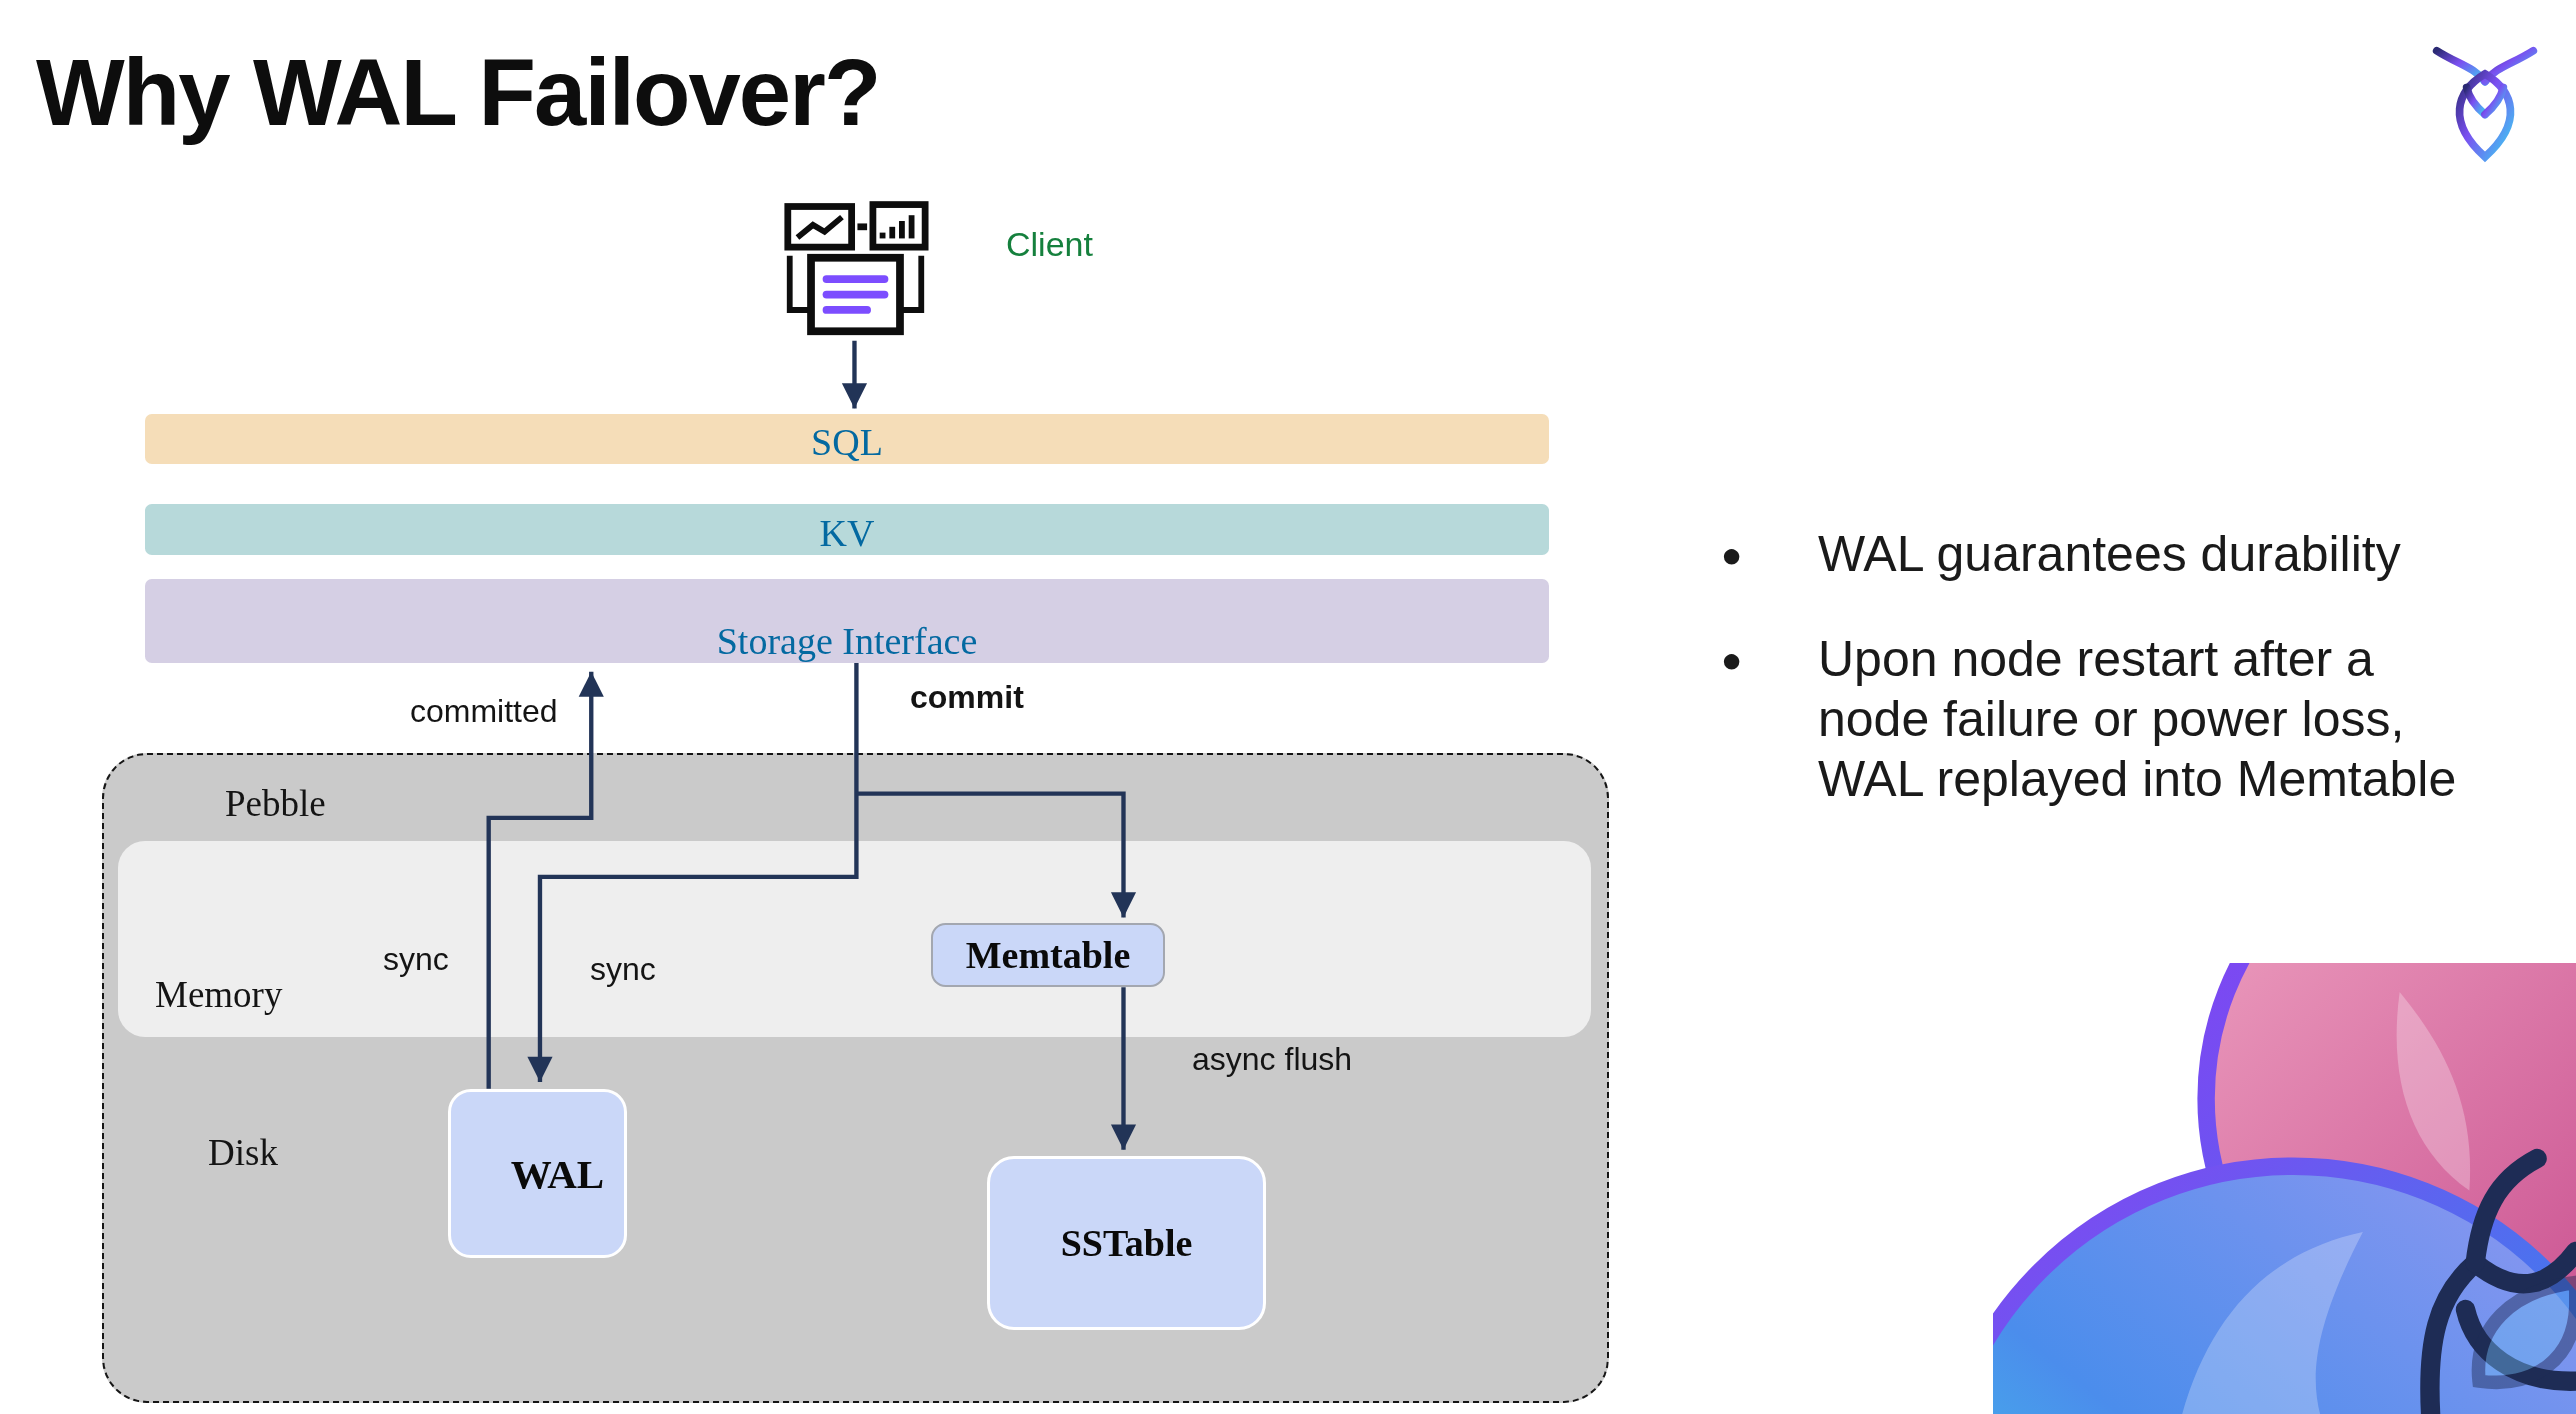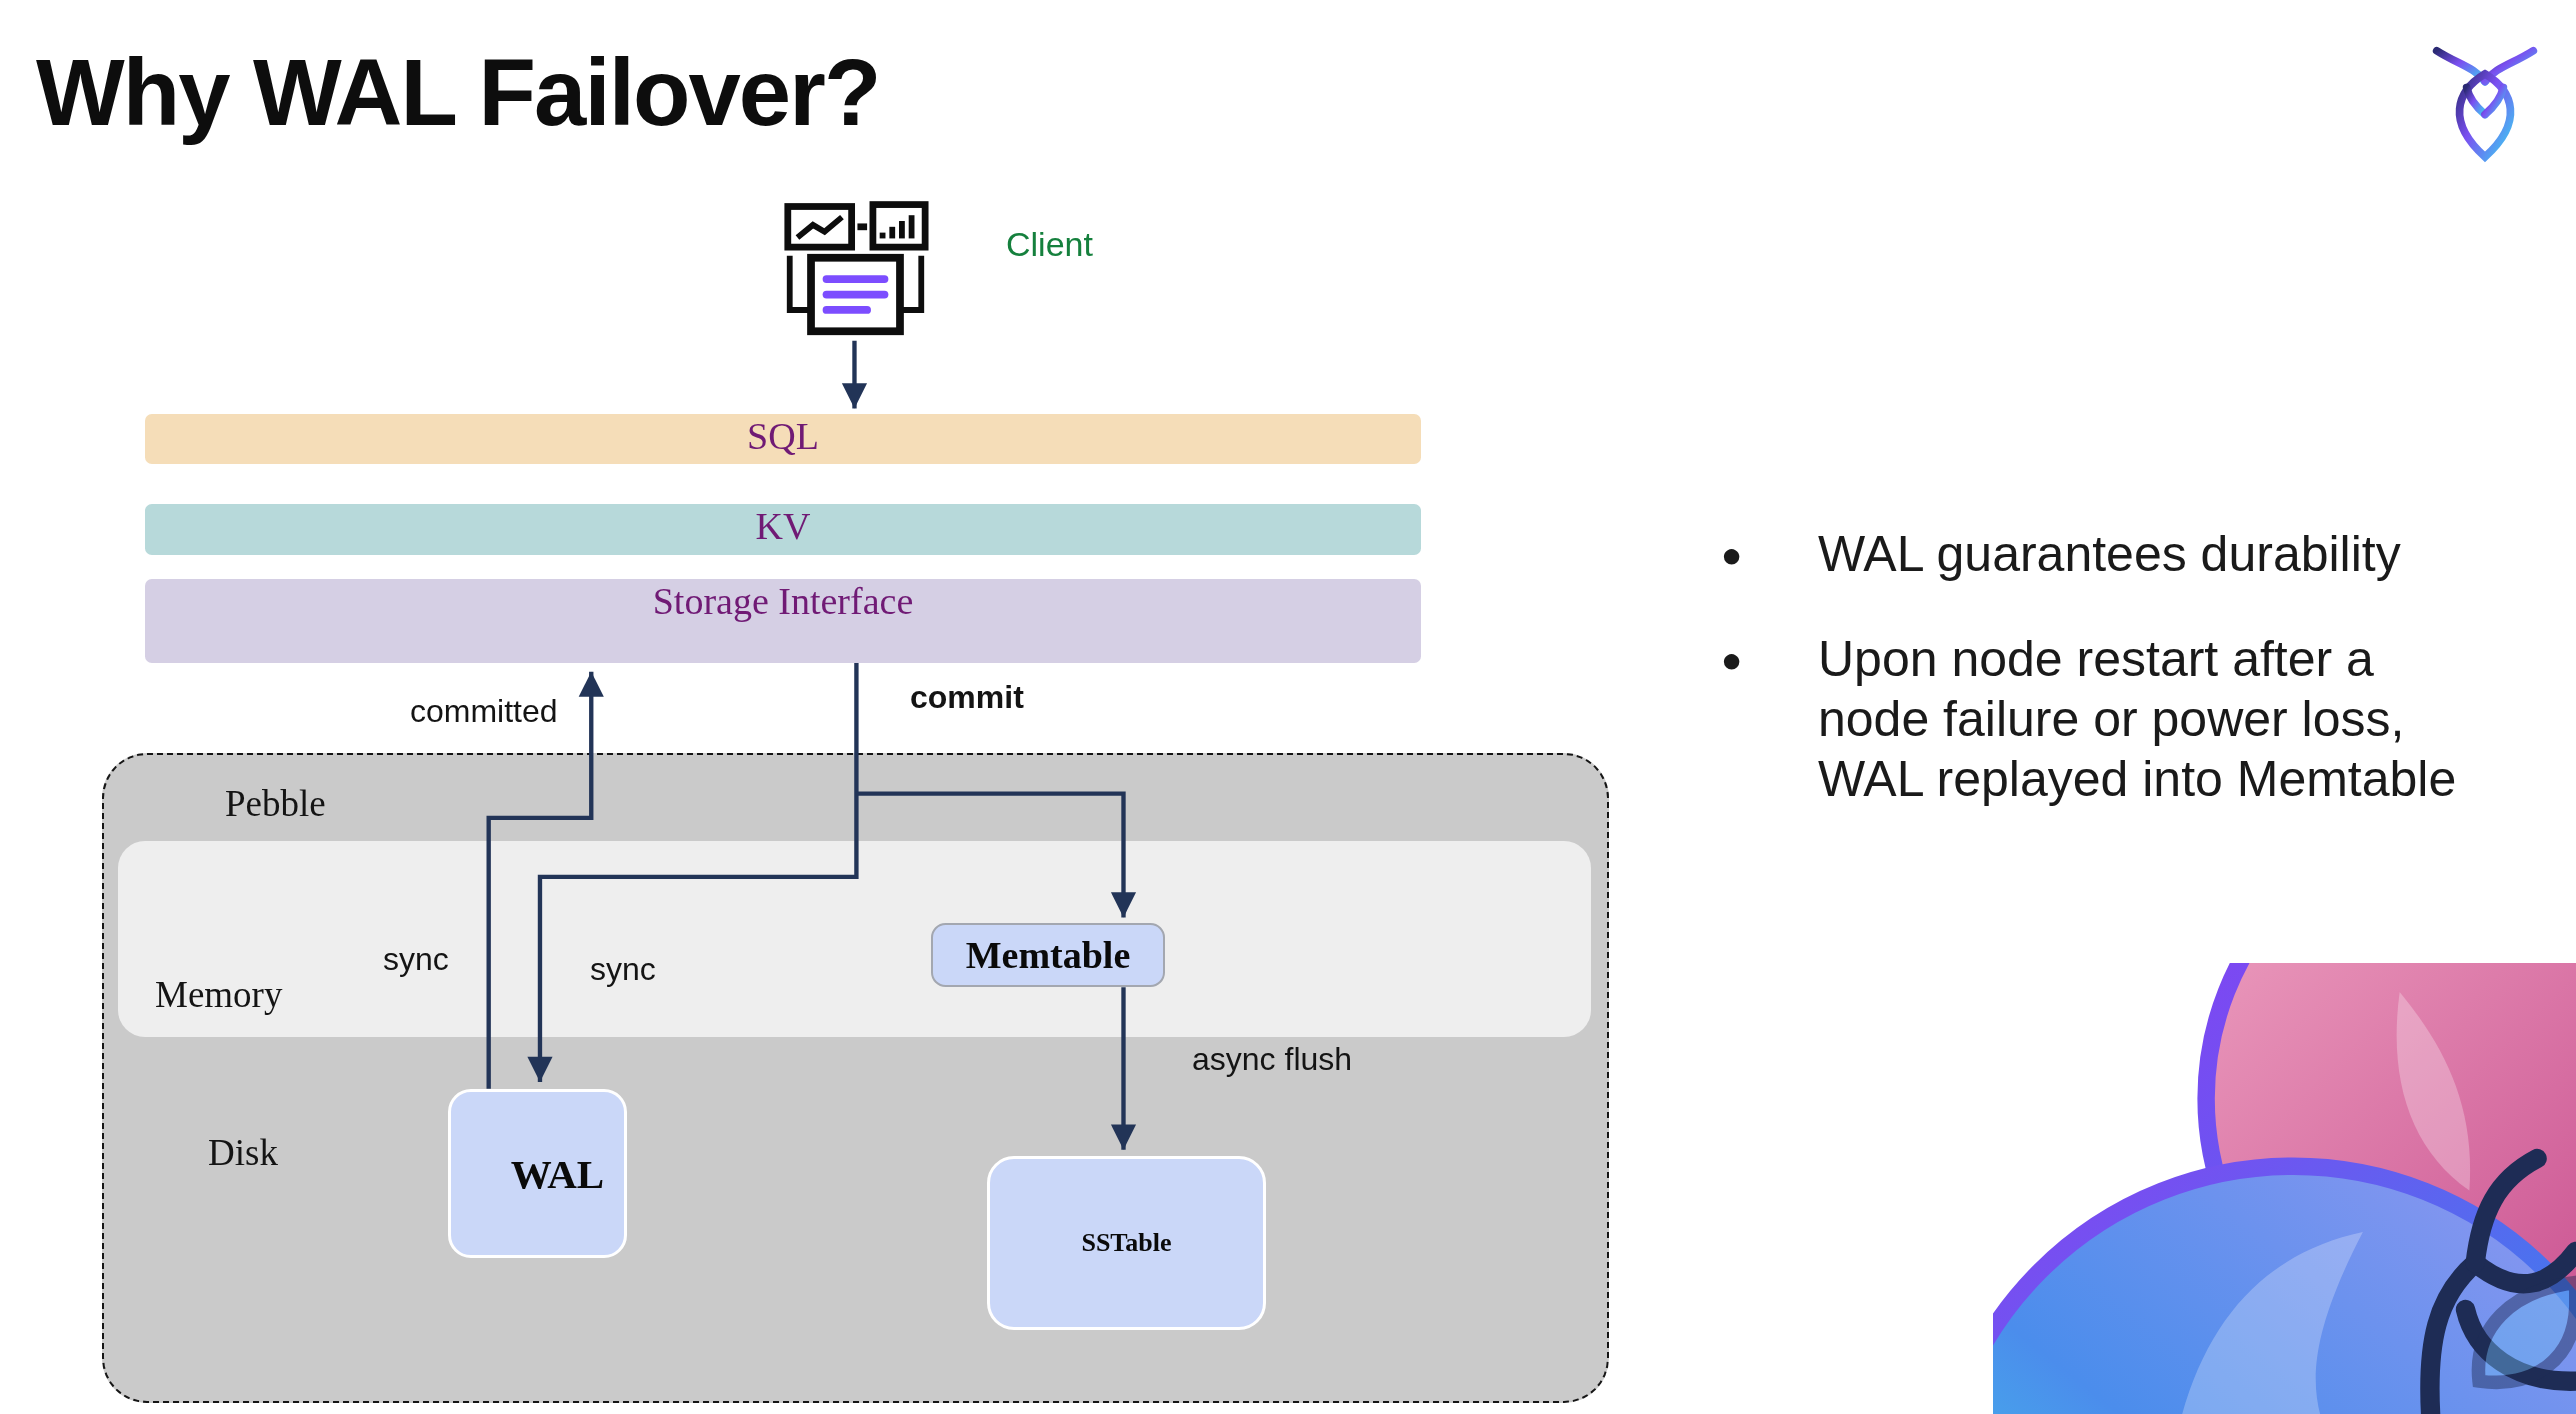--- a/index.html
+++ b/index.html
@@ -17,24 +17,24 @@
 
   
   .title{
     left:36px;top:39px;
     font-size:94px;font-weight:800;letter-spacing:-1.9px;
     color:#0d0d0d;white-space:nowrap;
   }
 
   
   .bar{
-    left:145px;width:1276px;
+    left:145px;width:1404px;
     border-radius:6.8px;
-    display:flex;align-items:flex-start;justify-content:center;
-    font-size:38px;color:#701a75;
+    display:flex;align-items:flex-end;justify-content:center;
+    font-size:38px;color:#0369a1;
   }
   .bar-sql{top:414px;height:50px;background:var(--sql_bar);}
   .bar-kv{top:504px;height:51px;background:var(--kv_bar);}
   .bar-storage{top:579px;height:84px;background:var(--storage_bar);}
 
   
   .pebble{
     left:102px;top:753px;width:1507px;height:650px;
     background:var(--pebble_bg);
     border:2.9px dashed #151515;
@@ -50,21 +50,21 @@
 
   
   .node-box{
     background:var(--box_fill);
     display:flex;align-items:center;justify-content:center;
     font-weight:700;color:#0a0a0a;
     box-sizing:border-box;
   }
   .box-wal{left:448px;top:1089px;width:179px;height:169px;border:3.9px solid #ffffff;border-radius:23px;font-size:41px;padding-left:40px;}
   .box-memtable{left:931px;top:923px;width:234px;height:64px;border:2.9px solid #a3a7b0;border-radius:14.5px;font-size:38px;}
-  .box-sstable{left:987px;top:1156px;width:279px;height:174px;border:3.9px solid #ffffff;border-radius:27px;font-size:26px;}
+  .box-sstable{left:987px;top:1156px;width:279px;height:174px;border:3.9px solid #ffffff;border-radius:27px;font-size:38px;}
 
   
   .edge-label{font-size:32px;color:#141414;white-space:nowrap;text-align:center;}
 
   .client-label{left:1006px;top:225px;font-size:34px;color:#15803d;}
 
   
   .bullets{
     left:1713px;top:524px;width:784px;
     list-style:none;margin:0;padding:0;

